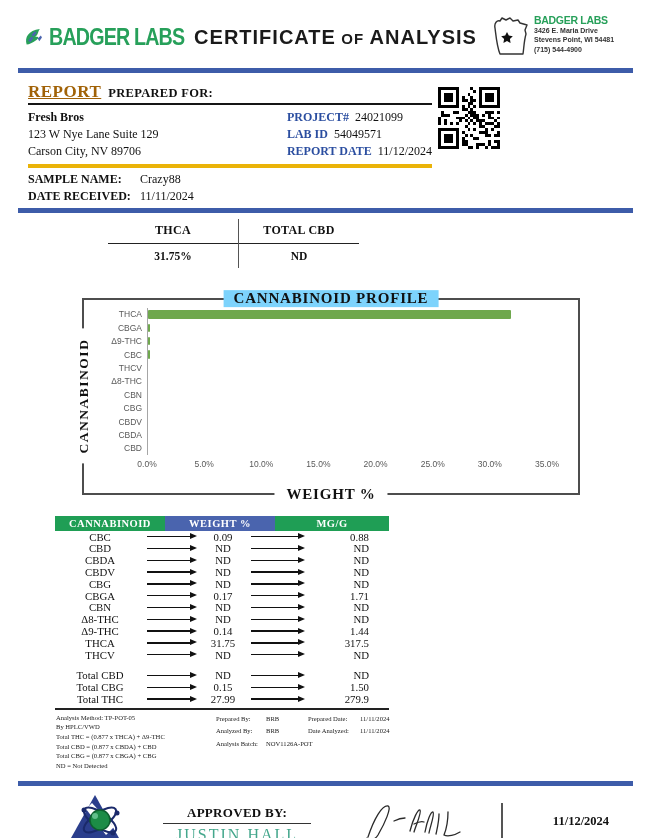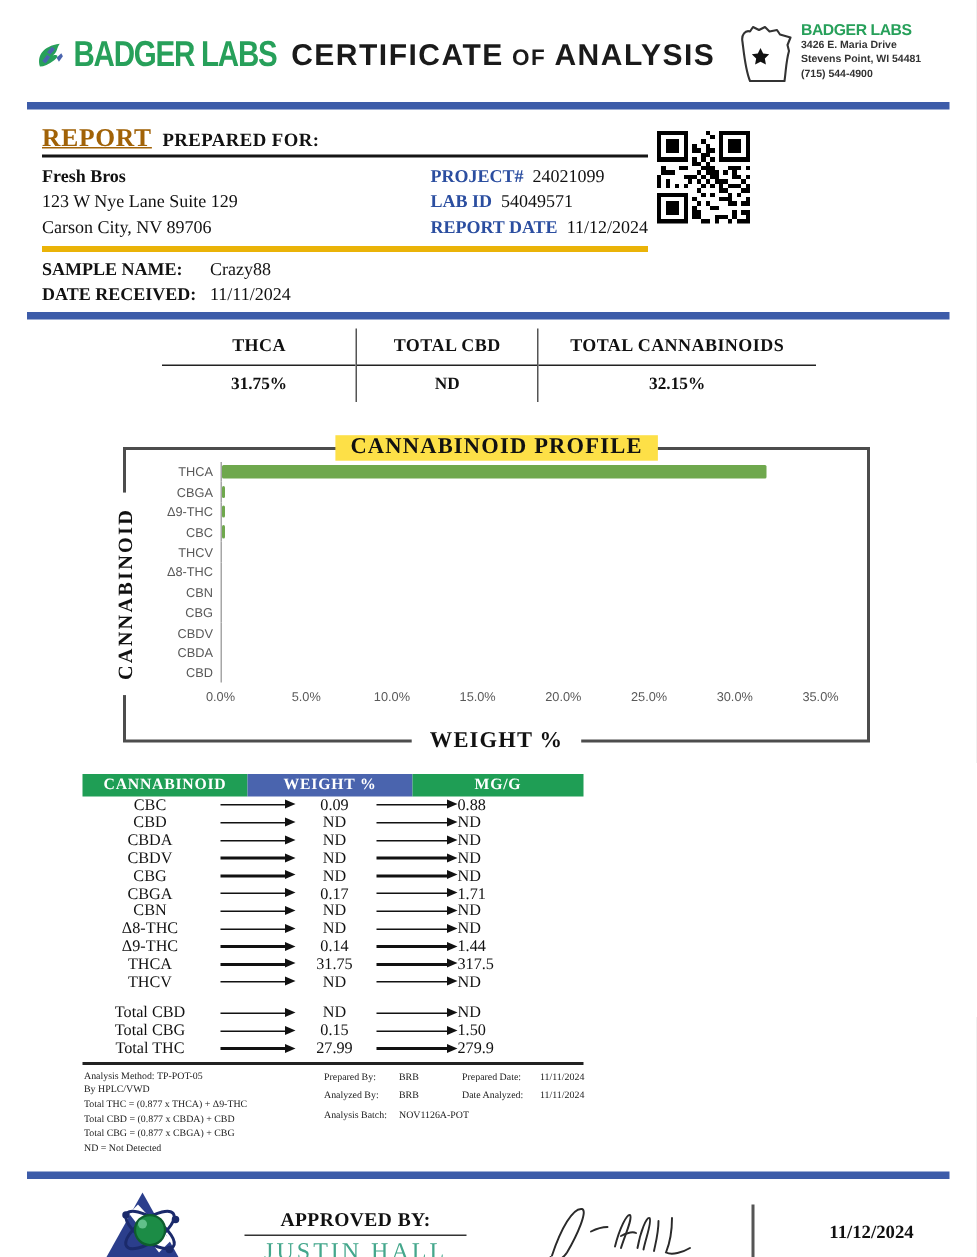--- a/index.html
+++ b/index.html
@@ -40,21 +40,21 @@
 
   
   .summary{display:flex;width:436px;margin:6px 0 0 108px;}
   .sum-col{display:flex;flex-direction:column;}
   .sum-col + .sum-col{border-left:1.3px solid #555;}
   .sum-label{text-align:center;font-weight:bold;font-size:12px;padding:4px 0 5px;border-bottom:1.6px solid #222;letter-spacing:.3px;}
   .sum-value{text-align:center;font-weight:bold;font-size:11.5px;padding:6px 0;}
 
   
   .chart-box{position:relative;width:494px;height:193px;margin:30px 0 0 82px;border:2px solid #4d4d4d;background:#fff;}
-  .chart-title{position:absolute;top:0;left:50%;transform:translate(-50%,-58%);background:#fde047;
+  .chart-title{position:absolute;top:0;left:50%;transform:translate(-50%,-58%);background:#7dd3fc;
       padding:0 10px;font-weight:bold;font-size:15px;letter-spacing:.8px;white-space:nowrap;}
   .chart-xlabel{position:absolute;bottom:0;left:50%;transform:translate(-50%,58%);background:#fff;
       padding:0 12px;font-weight:bold;font-size:15px;letter-spacing:.8px;white-space:nowrap;}
   .chart-ylabel{position:absolute;left:0;top:50%;transform:translate(-50%,-50%) rotate(-90deg);background:#fff;
       padding:0 10px;font-weight:bold;font-size:13.5px;letter-spacing:1.5px;white-space:nowrap;}
   .chart-rows{margin-top:8px;}
   .crow{display:flex;align-items:center;height:13.4px;}
   .clab{width:58px;text-align:right;padding-right:5px;font-family:"Liberation Sans",sans-serif;
       font-size:8.5px;color:#595959;}
   .cplot{position:relative;width:400px;height:100%;border-left:1px solid #a6a6a6;display:flex;align-items:center;}
@@ -70,21 +70,21 @@
   .rth.g{background:#1f9e55;}
   .rth.b{background:#4a64ae;}
   .rrow{display:flex;align-items:center;height:11.8px;font-size:10.8px;}
   .rname{width:90px;text-align:center;}
   .arr{position:relative;width:52px;height:9px;flex:0 0 52px;}
   .arr::before{content:'';position:absolute;left:2px;right:7px;top:3.9px;height:1.3px;background:#111;}
   .arr::after{content:'';position:absolute;right:0;top:1px;width:0;height:0;
       border-left:7px solid #111;border-top:3.4px solid transparent;border-bottom:3.4px solid transparent;}
   .rweight{width:52px;text-align:center;}
   .arr2{flex-basis:56px;width:56px;}
-  .rmgg{width:64px;text-align:left;}
+  .rmgg{width:64px;text-align:right;}
   .totgap{height:9px;}
   .endline{border-top:2px solid #222;margin-top:3px;width:334px;}
 
   
   .fn{display:flex;margin:3px 0 0 56px;gap:18px;}
   .fn-left{width:142px;font-size:6.6px;line-height:1.45;color:#222;}
   .fn-right{font-size:6.6px;line-height:1.9;color:#222;}
   .fn-grid-row{display:flex;}
   .fn-grid-row .c1{width:50px;}
   .fn-grid-row .c2{width:42px;}
@@ -391,24 +391,20 @@
 
   <div class="summary" id="summary-row">
       <div class="sum-col" style="width: 130px;">
         <div class="sum-label">THCA</div>
         <div class="sum-value">31.75%</div>
       </div>
       <div class="sum-col" style="width: 120px;">
         <div class="sum-label">TOTAL CBD</div>
         <div class="sum-value">ND</div>
       </div>
-      <div class="sum-col" style="width: 186px;">
-        <div class="sum-label">TOTAL CANNABINOIDS</div>
-        <div class="sum-value">32.15%</div>
-      </div>
     </div>
 
   <div class="chart-box">
     <div class="chart-title">CANNABINOID PROFILE</div>
     <div class="chart-ylabel">CANNABINOID</div>
     <div class="chart-xlabel">WEIGHT %</div>
     <div class="chart-rows" id="chart-rows">
         <div class="crow">
           <span class="clab">THCA</span>
           <div class="cplot">

